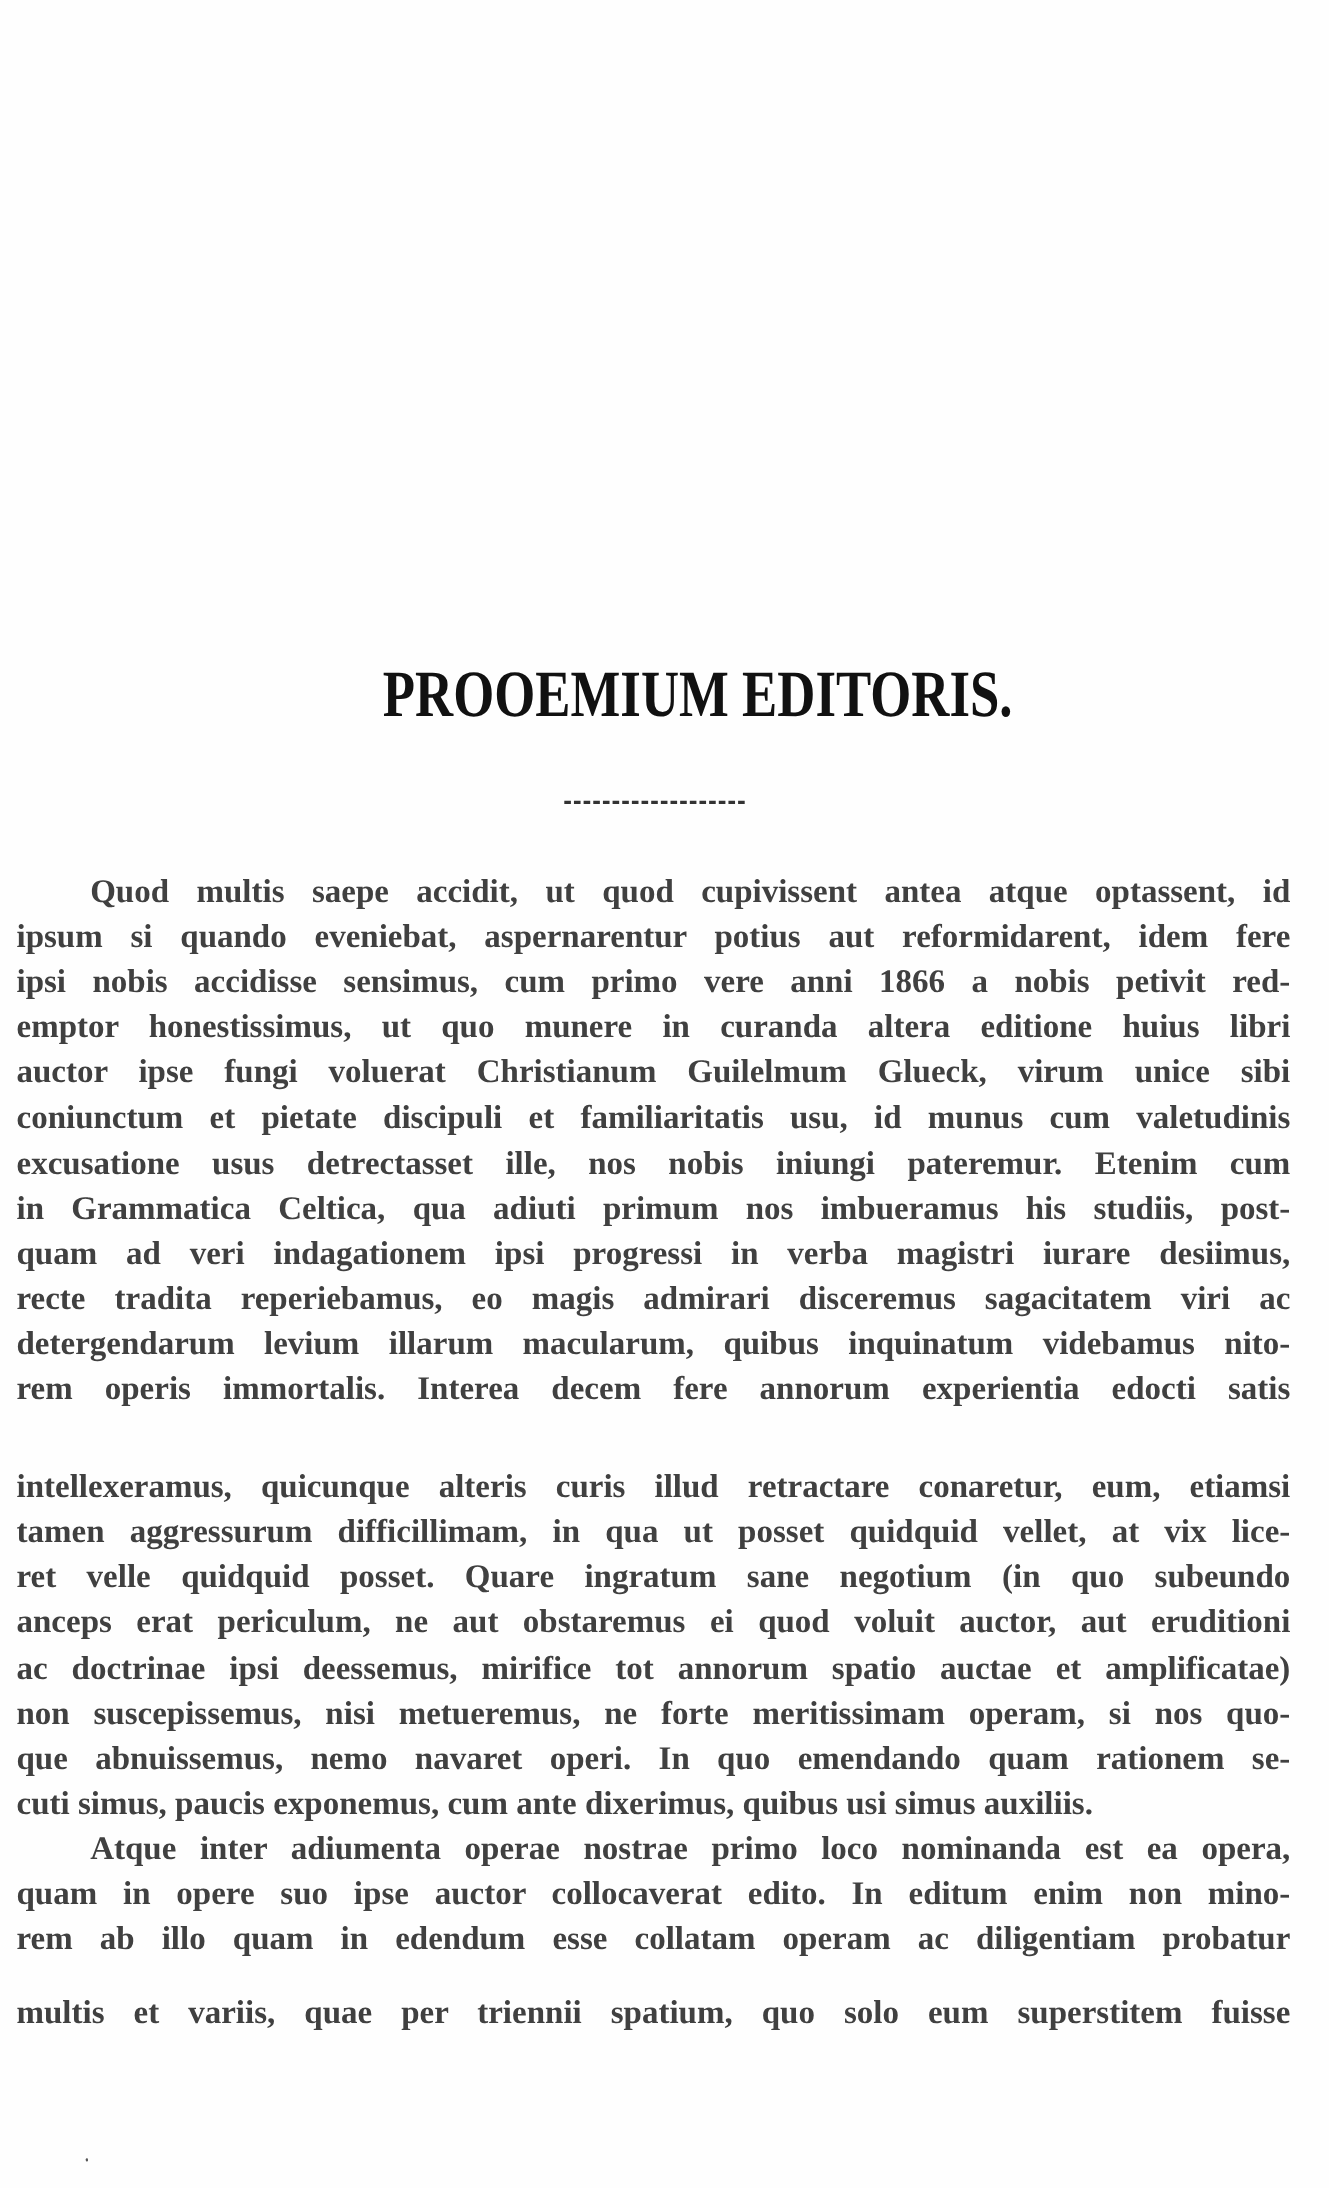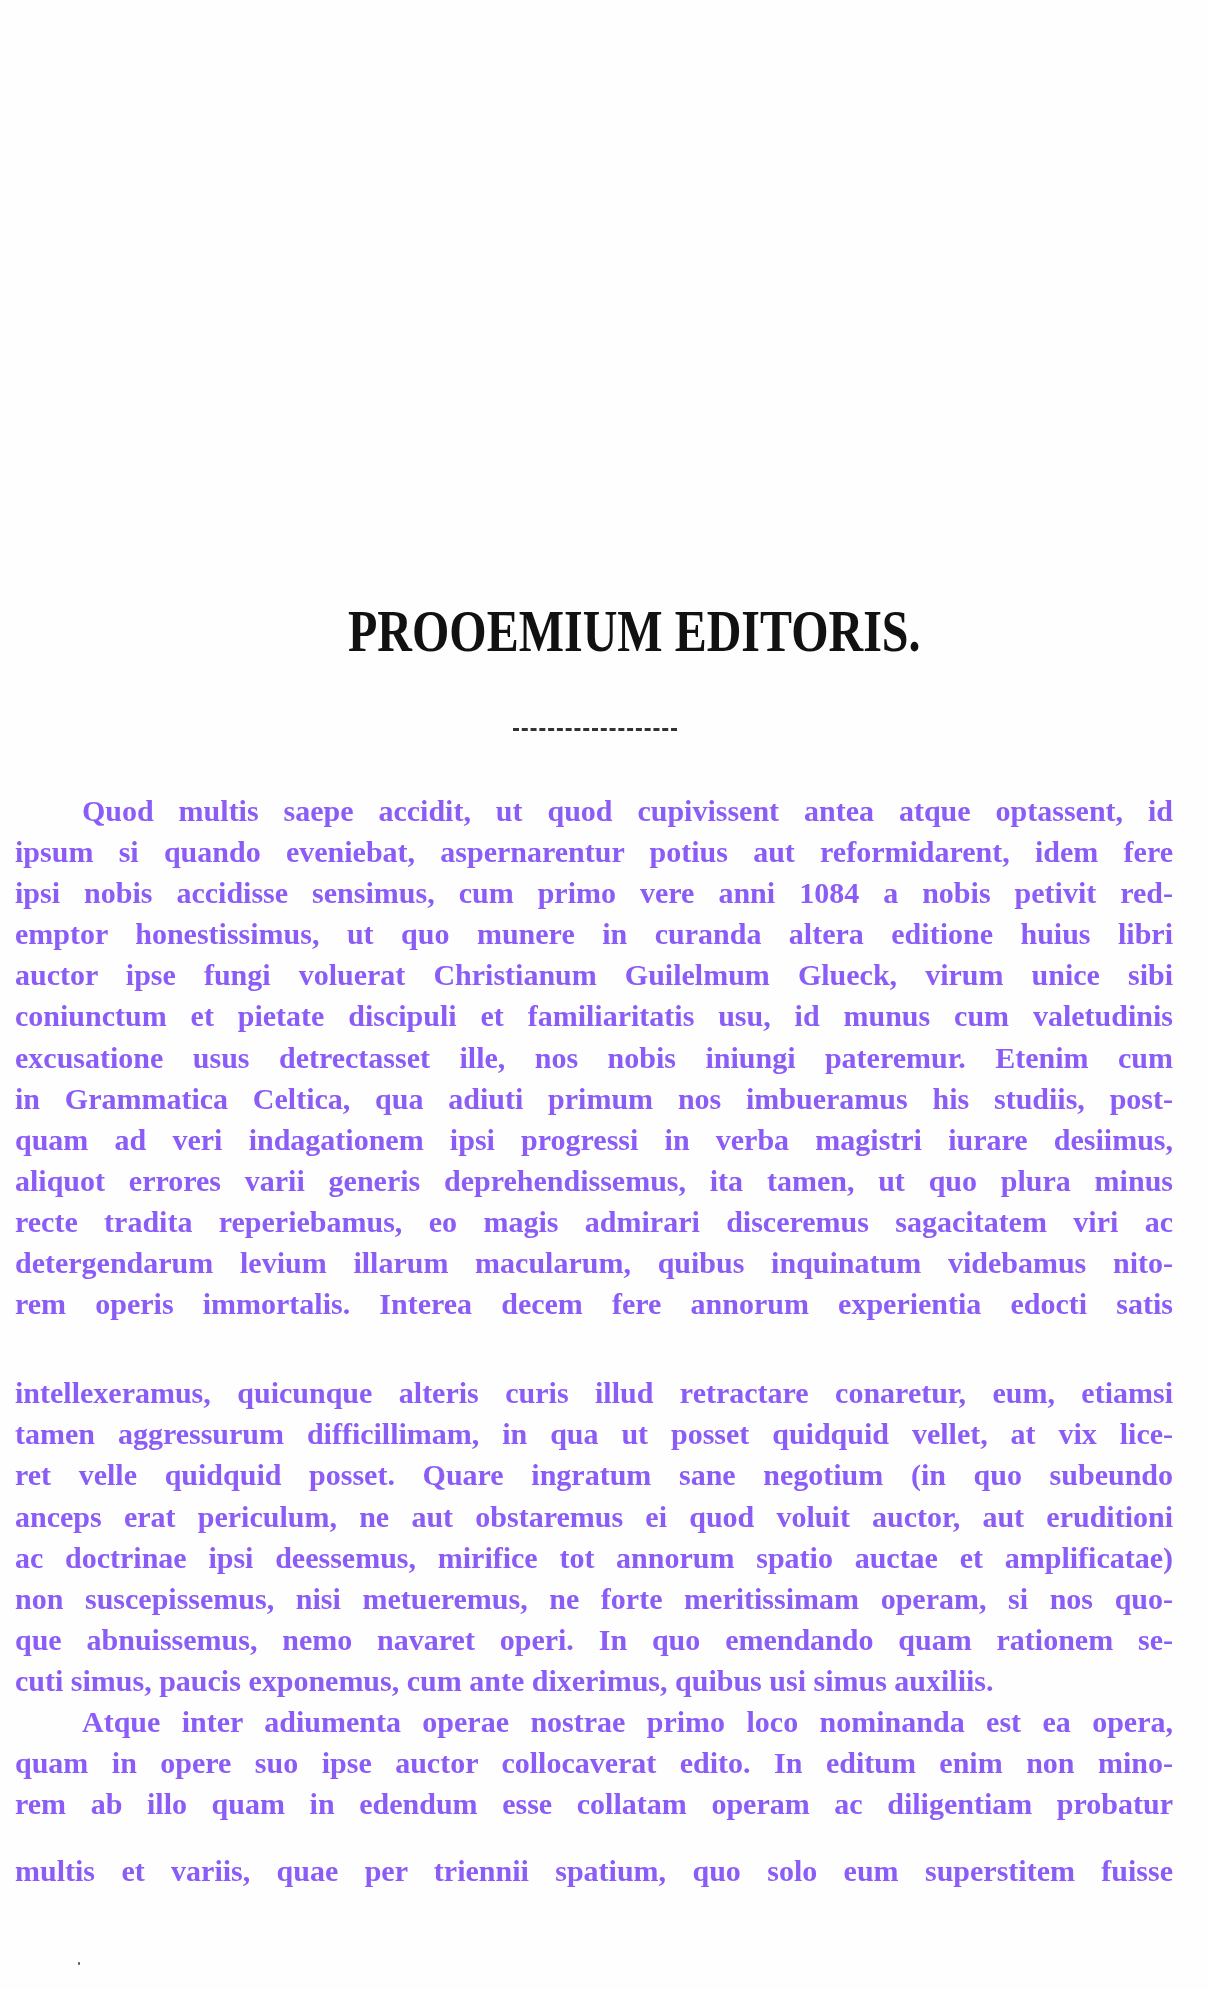--- a/index.html
+++ b/index.html
@@ -13,21 +13,21 @@
     transform: scaleX(0.80); transform-origin: center;
     white-space: nowrap;
   }
   .rule {
     position: absolute; left: 513px; top: 728px; width: 164px; height: 0;
     border-top: 3px dashed #333;
   }
   .body {
     position: absolute; left: 15px; top: 790px; width: 1158px;
     font-family: "Liberation Serif", "DejaVu Serif", serif;
-    font-weight: bold; font-size: 30px; color: #8b5cf6;
+    font-weight: bold; font-size: 30px; color: #404040;
   }
   .line {
     height: 41.1px; line-height: 41.1px;
     text-align: justify; text-align-last: justify;
     white-space: nowrap; overflow: visible;
   }
   .line.indent { padding-left: 67px; }
   .line.last { text-align-last: left; }
   .speck { position: absolute; width: 2px; height: 3px; background: #555; border-radius: 1px; }
 </style>
@@ -35,28 +35,27 @@
 <body>
 
 <div class="page">
   <div class="title">PROOEMIUM EDITORIS.</div>
   <div class="rule"></div>
 
   <div class="body" id="body">
       <div>
         <div class="line indent" style="white-space: normal; overflow: hidden;">Quod multis saepe accidit, ut quod cupivissent antea atque optassent, id</div>
         <div class="line" style="white-space: normal; overflow: hidden;">ipsum si quando eveniebat, aspernarentur potius aut reformidarent, idem fere</div>
-        <div class="line" style="white-space: normal; overflow: hidden;">ipsi nobis accidisse sensimus, cum primo vere anni 1084 a nobis petivit red-</div>
+        <div class="line" style="white-space: normal; overflow: hidden;">ipsi nobis accidisse sensimus, cum primo vere anni 1866 a nobis petivit red-</div>
         <div class="line" style="white-space: normal; overflow: hidden;">emptor honestissimus, ut quo munere in curanda altera editione huius libri</div>
         <div class="line" style="white-space: normal; overflow: hidden;">auctor ipse fungi voluerat Christianum Guilelmum Glueck, virum unice sibi</div>
         <div class="line" style="white-space: normal; overflow: hidden;">coniunctum et pietate discipuli et familiaritatis usu, id munus cum valetudinis</div>
         <div class="line" style="white-space: normal; overflow: hidden;">excusatione usus detrectasset ille, nos nobis iniungi pateremur. Etenim cum</div>
         <div class="line" style="white-space: normal; overflow: hidden;">in Grammatica Celtica, qua adiuti primum nos imbueramus his studiis, post-</div>
         <div class="line" style="white-space: normal; overflow: hidden;">quam ad veri indagationem ipsi progressi in verba magistri iurare desiimus,</div>
-        <div class="line" style="white-space: normal; overflow: hidden;">aliquot errores varii generis deprehendissemus, ita tamen, ut quo plura minus</div>
         <div class="line" style="white-space: normal; overflow: hidden;">recte tradita reperiebamus, eo magis admirari disceremus sagacitatem viri ac</div>
         <div class="line" style="white-space: normal; overflow: hidden;">detergendarum levium illarum macularum, quibus inquinatum videbamus nito-</div>
         <div class="line" style="white-space: normal; overflow: hidden;">rem operis immortalis. Interea decem fere annorum experientia edocti satis</div>
         <div class="line" style="white-space: normal; overflow: hidden; margin-top: 48px;">intellexeramus, quicunque alteris curis illud retractare conaretur, eum, etiamsi</div>
         <div class="line" style="white-space: normal; overflow: hidden;">tamen aggressurum difficillimam, in qua ut posset quidquid vellet, at vix lice-</div>
         <div class="line" style="white-space: normal; overflow: hidden;">ret velle quidquid posset. Quare ingratum sane negotium (in quo subeundo</div>
         <div class="line" style="white-space: normal; overflow: hidden;">anceps erat periculum, ne aut obstaremus ei quod voluit auctor, aut eruditioni</div>
         <div class="line" style="white-space: normal; overflow: hidden; font-family: Liberation Serif, serif;">ac doctrinae ipsi deessemus, mirifice tot annorum spatio auctae et amplificatae)</div>
         <div class="line" style="white-space: normal; overflow: hidden;">non suscepissemus, nisi metueremus, ne forte meritissimam operam, si nos quo-</div>
         <div class="line" style="white-space: normal; overflow: hidden;">que abnuissemus, nemo navaret operi. In quo emendando quam rationem se-</div>

